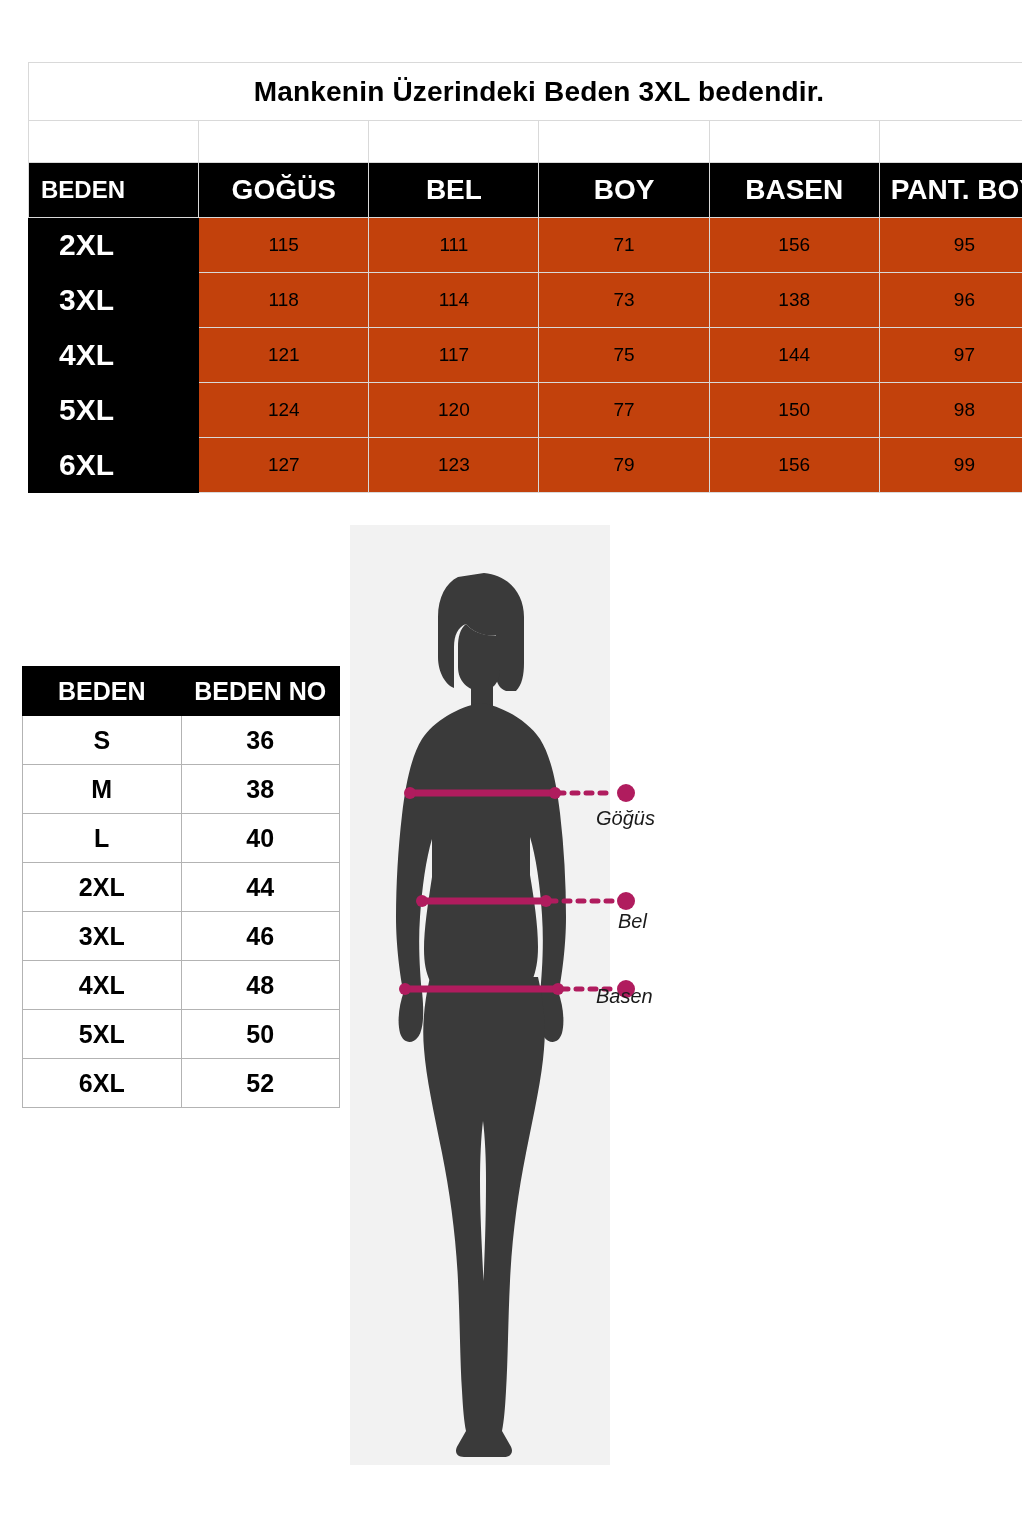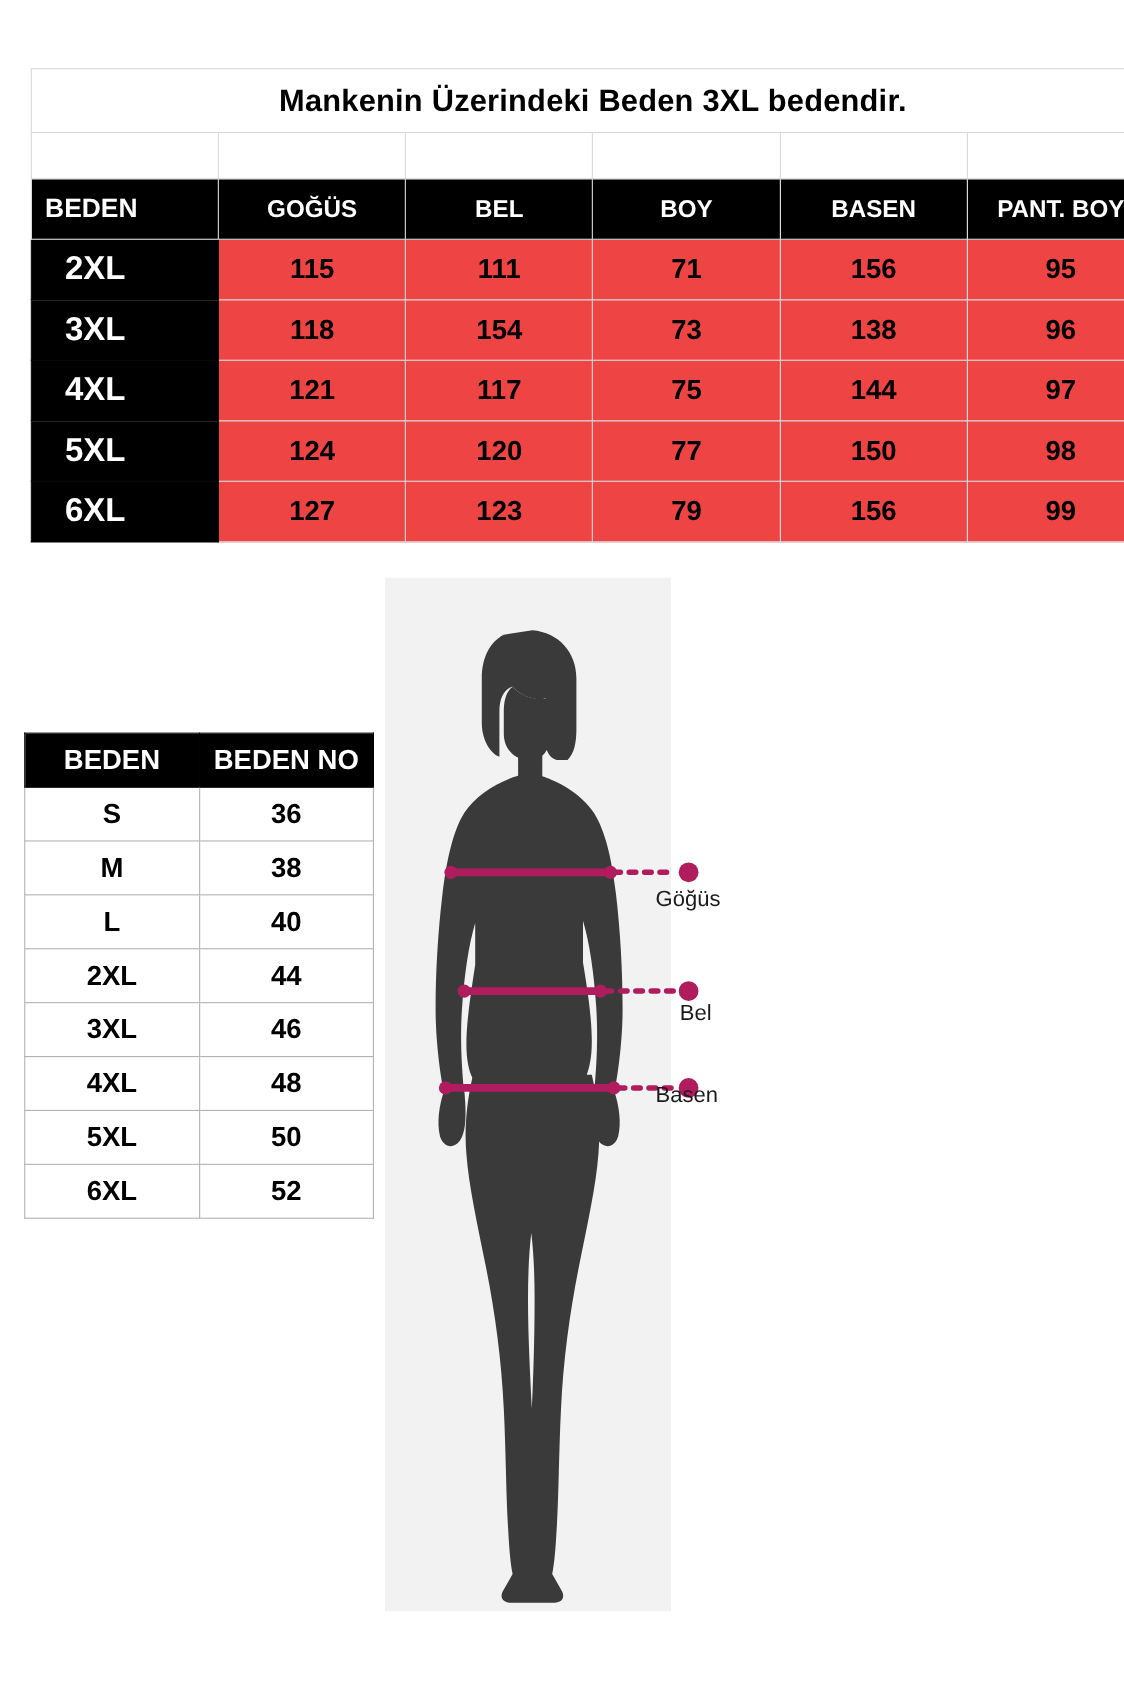--- a/index.html
+++ b/index.html
@@ -45,35 +45,34 @@
     letter-spacing: .2px;
   }
   .spacer-row td {
     height: 42px;
     background: #ffffff;
   }
   .hdr-row td {
     background: #000000;
     color: #ffffff;
     font-weight: bold;
-    font-size: 22px;
+    font-size: 28px;
     height: 55px;
     border: 1px solid #000000;
   }
   .hdr-row td.beden-col {
     font-size: 24px;
     text-align: left;
     padding-left: 12px;
   }
   .data-row td {
     height: 55px;
-    font-size: 25px;
-    background: #ef4444;
+    font-size: 19px;
+    background: #c2410c;
     color: #000000;
-    font-weight: bold;
   }
   .data-row td.beden-col {
     background: #000000;
     color: #ffffff;
     font-weight: bold;
     font-size: 30px;
     border: 1px solid #000000;
     text-align: left;
     padding-left: 30px;
   }
@@ -106,20 +105,21 @@
     font-size: 25px;
   }
 
   
   .figure-wrap {
     position: absolute;
     left: 350px;
     top: 525px;
     width: 360px;
     height: 940px;
+    font-style: italic;
   }
   .figure-wrap svg { display: block; }
 
   .measure-label {
     position: absolute;
     font-size: 20px;
     color: #1a1a1a;
     font-family: "Liberation Sans", sans-serif;
     white-space: nowrap;
   }
@@ -157,21 +157,21 @@
         <td class="beden-col">2XL</td>
         <td>115</td>
         <td>111</td>
         <td>71</td>
         <td>156</td>
         <td>95</td>
       </tr>
       <tr class="data-row">
         <td class="beden-col">3XL</td>
         <td>118</td>
-        <td>154</td>
+        <td>114</td>
         <td>73</td>
         <td>138</td>
         <td>96</td>
       </tr>
       <tr class="data-row">
         <td class="beden-col">4XL</td>
         <td>121</td>
         <td>117</td>
         <td>75</td>
         <td>144</td>

